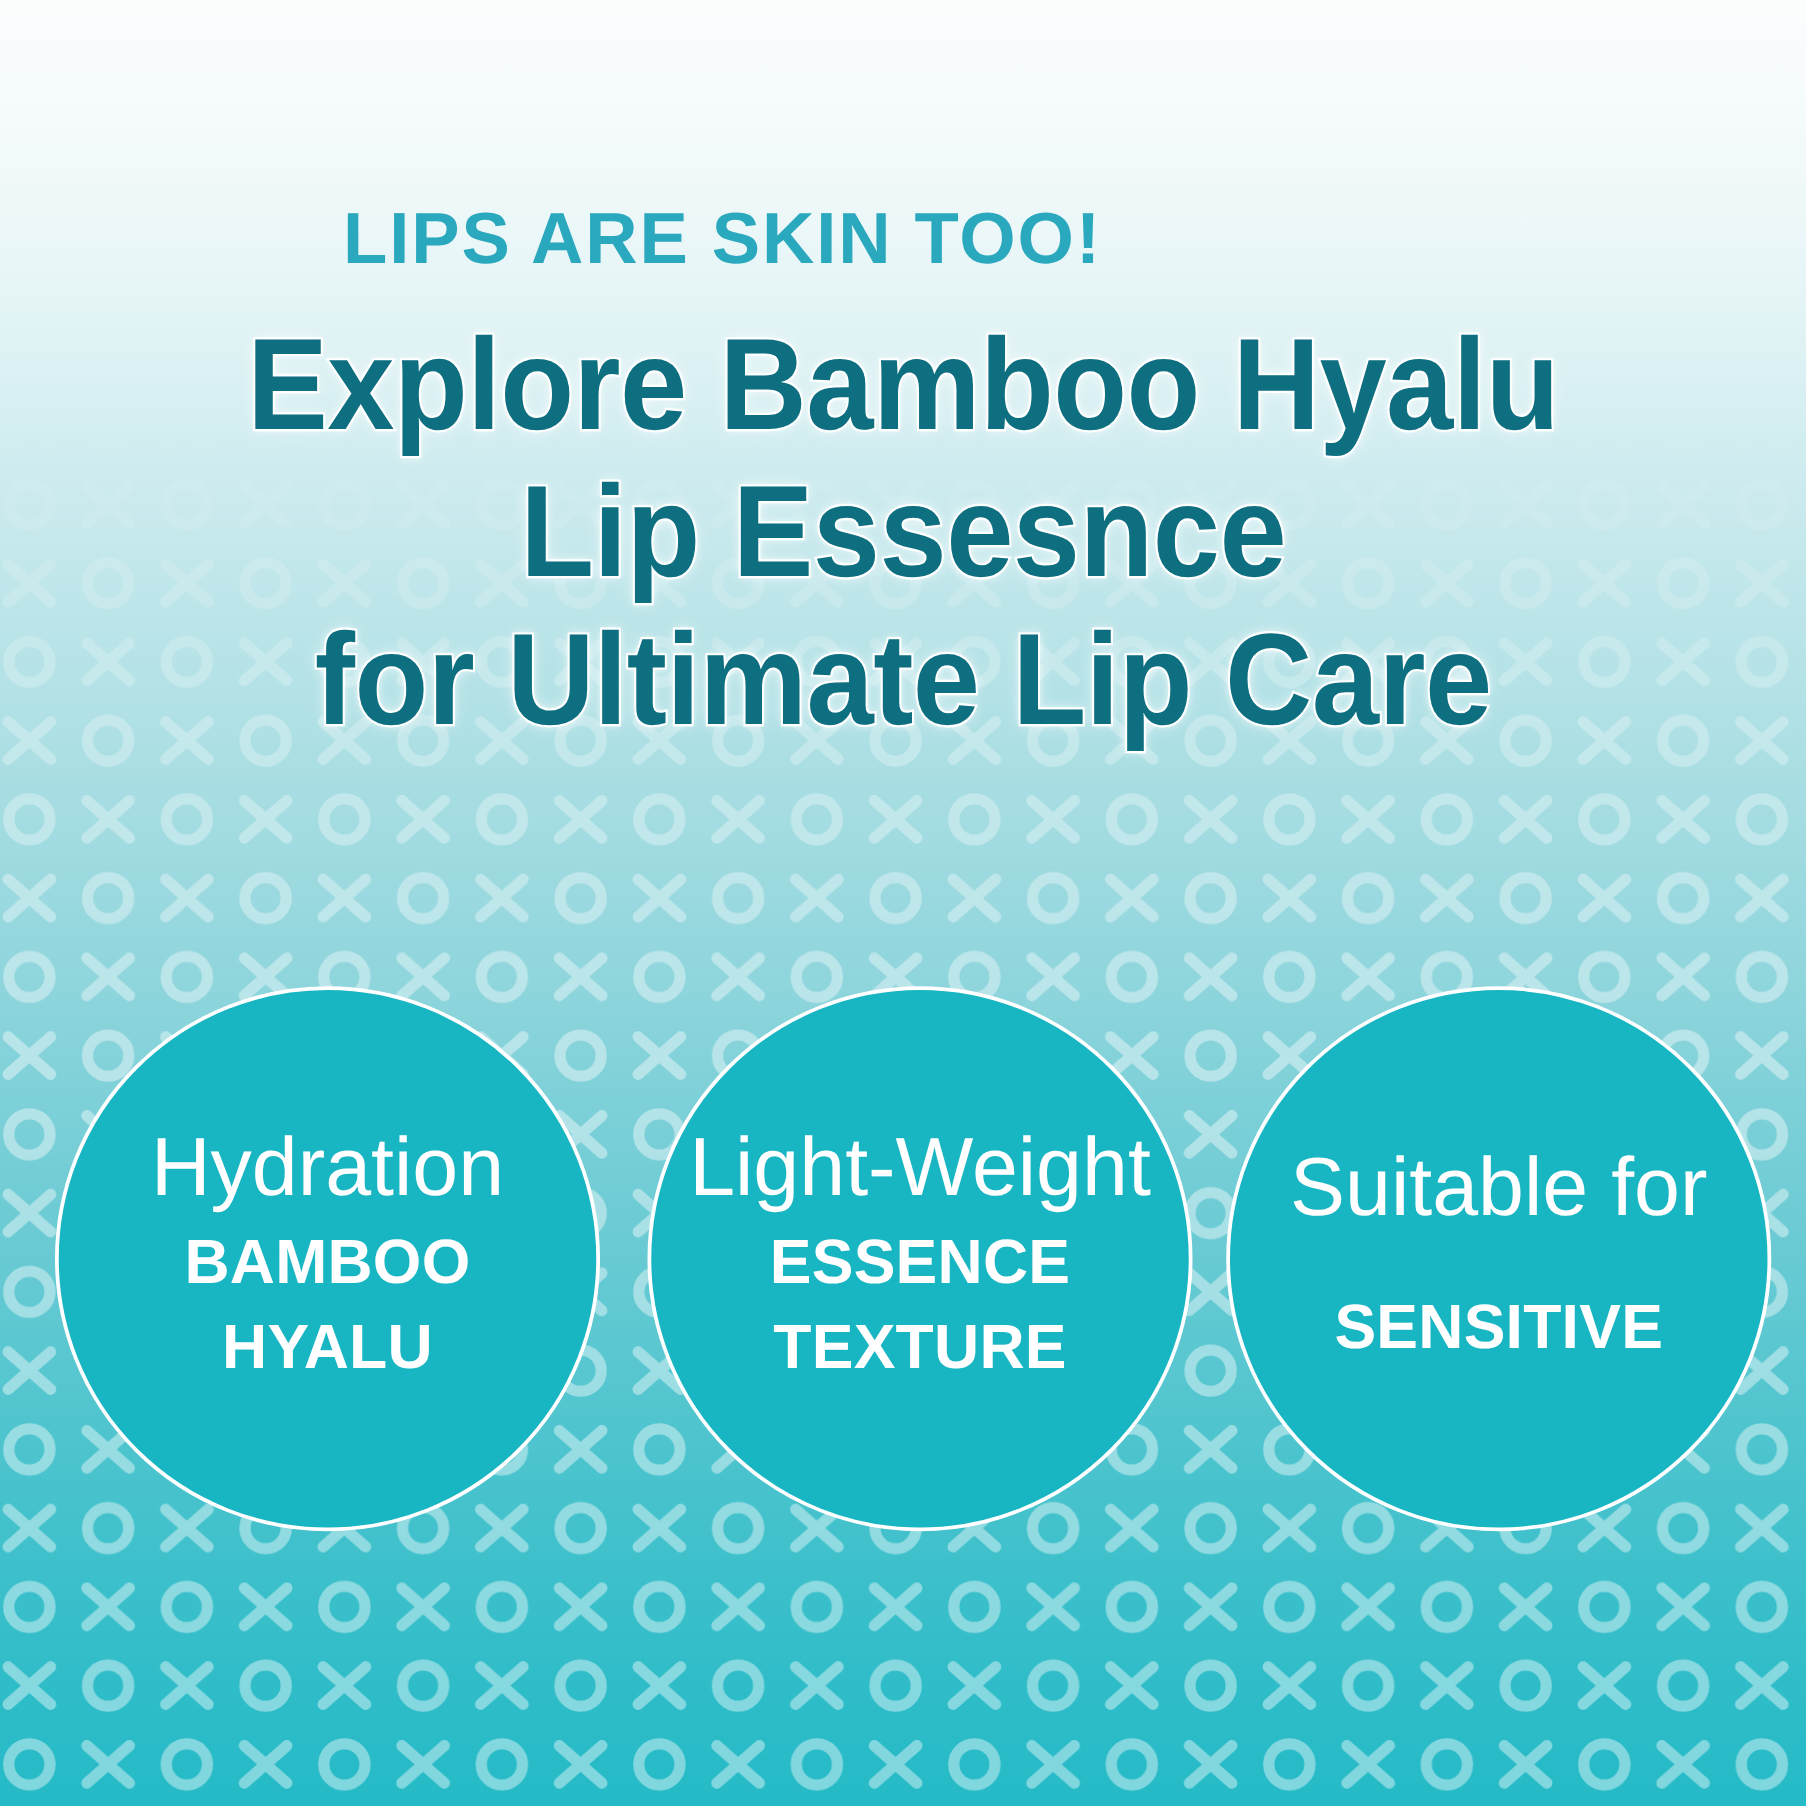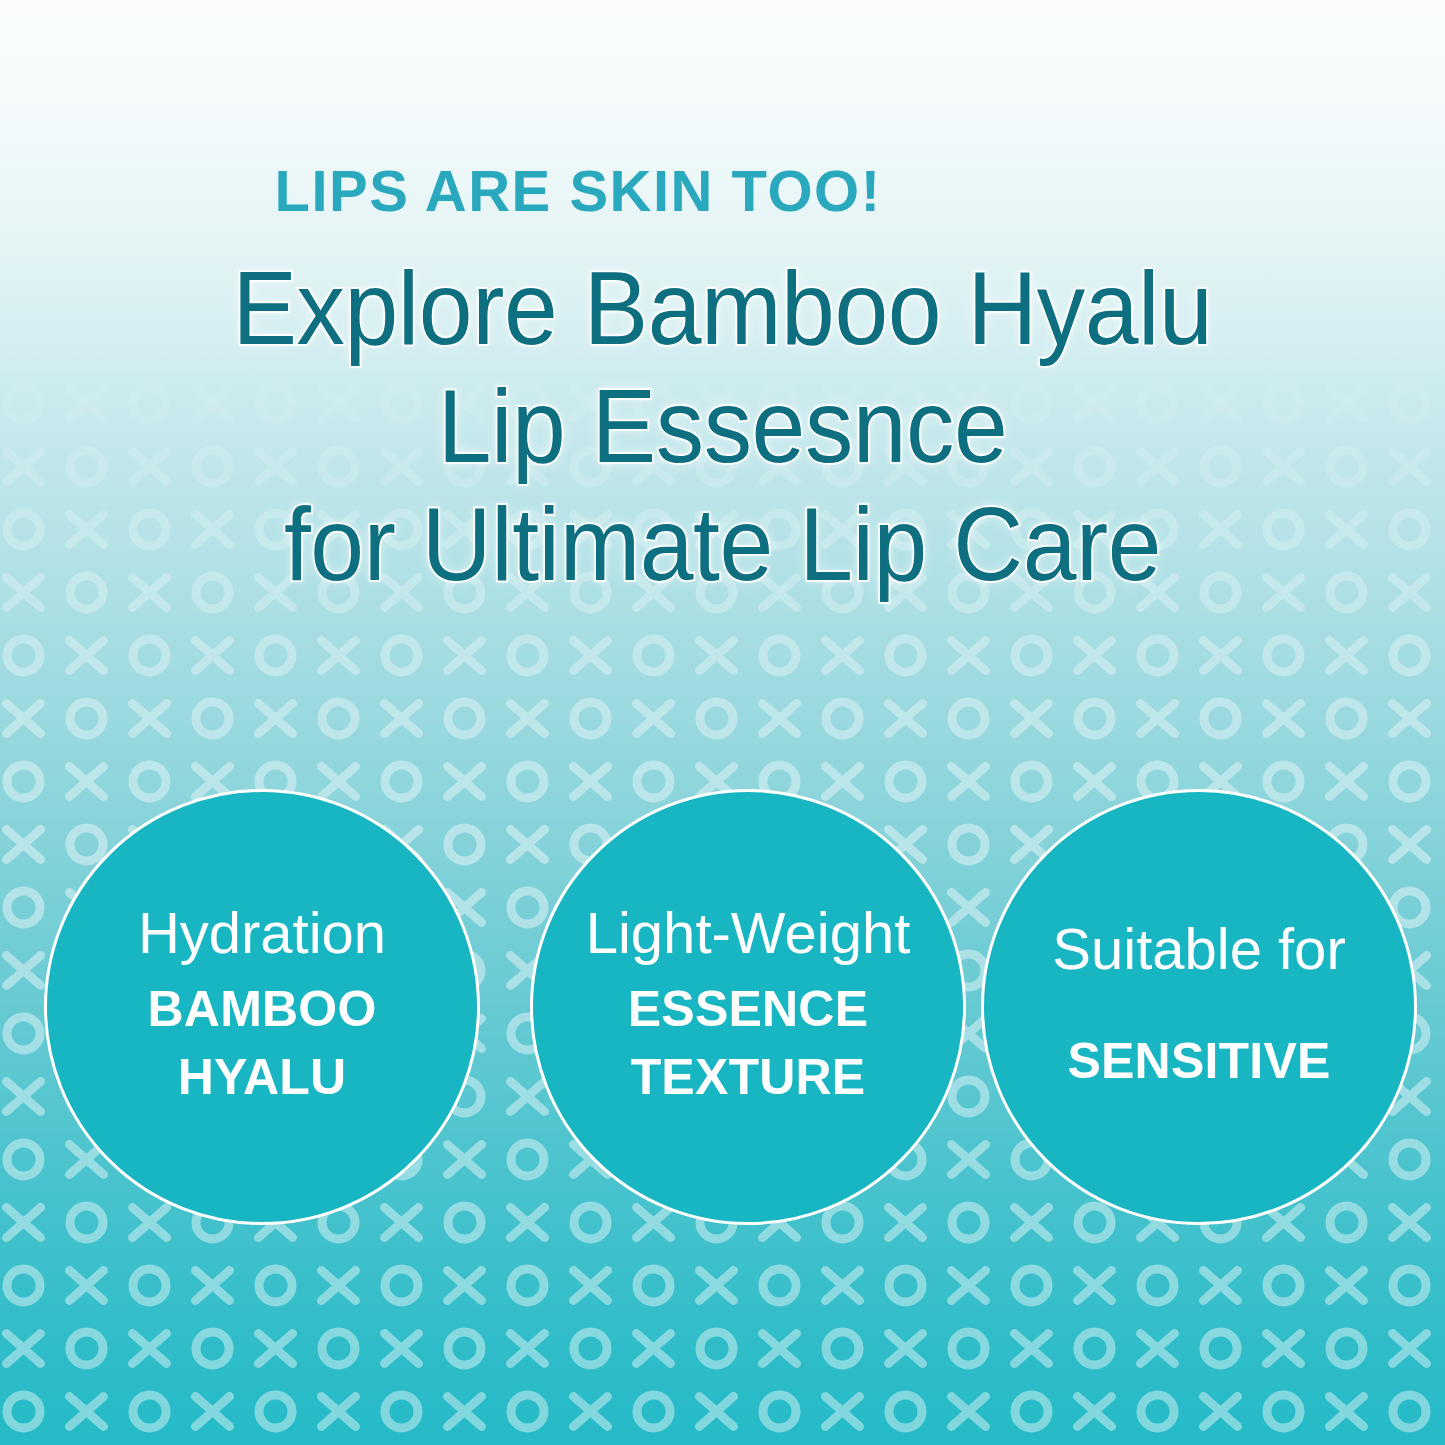--- a/index.html
+++ b/index.html
@@ -75,21 +75,21 @@
 
   
   .headline {
     position: absolute;
     top: 249px;
     left: 0;
     width: 1445px;
     text-align: center;
     z-index: 3;
     color: #0e6f81;
-    font-weight: 400;
+    font-weight: 700;
     font-size: 104px;
     line-height: 118px;
     letter-spacing: -0.5px;
     -webkit-text-stroke: 3.5px #ffffff;
     paint-order: stroke fill;
     text-shadow:
       0 0 6px rgba(255,255,255,0.85),
       0 0 14px rgba(255,255,255,0.55);
   }
   .headline .hl-line {
@@ -120,25 +120,25 @@
     border: 3.5px solid #ffffff;
     box-sizing: border-box;
     display: flex;
     flex-direction: column;
     align-items: center;
     justify-content: center;
     text-align: center;
     color: #ffffff;
   }
   .badge-1 { left: 44px; }
-  .badge-2 { left: 530px; }
+  .badge-2 { left: 518px; }
   .badge-3 { left: 981px; gap: 36px; }
 
   .badge-lead {
-    font-size: 58px;
+    font-size: 66px;
     font-weight: 400;
     line-height: 60px;
     letter-spacing: 0px;
     margin-bottom: 12px;
     white-space: nowrap;
   }
   .badge-main {
     font-size: 50px;
     font-weight: 700;
     line-height: 68px;

